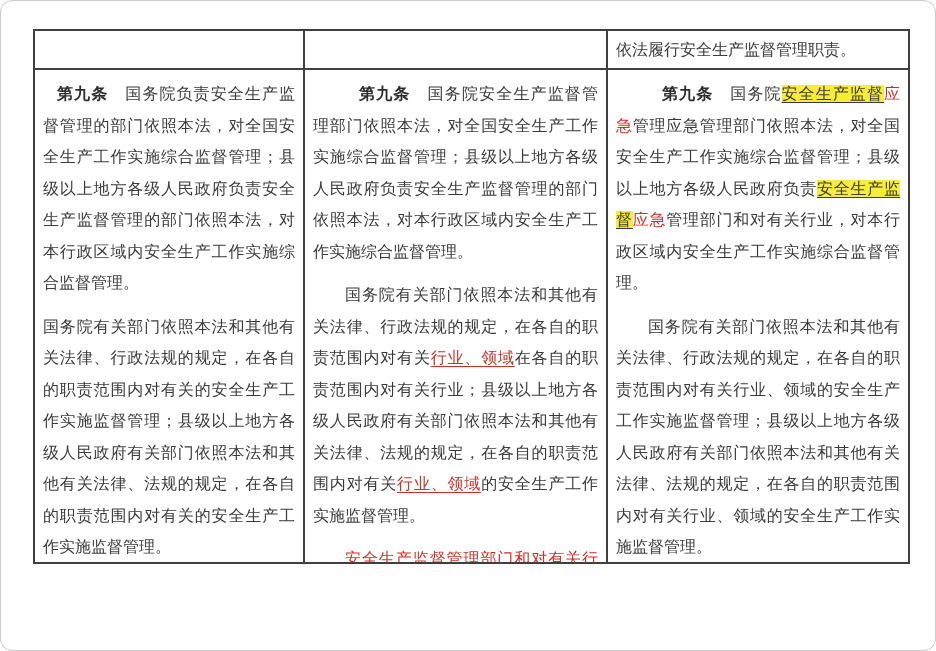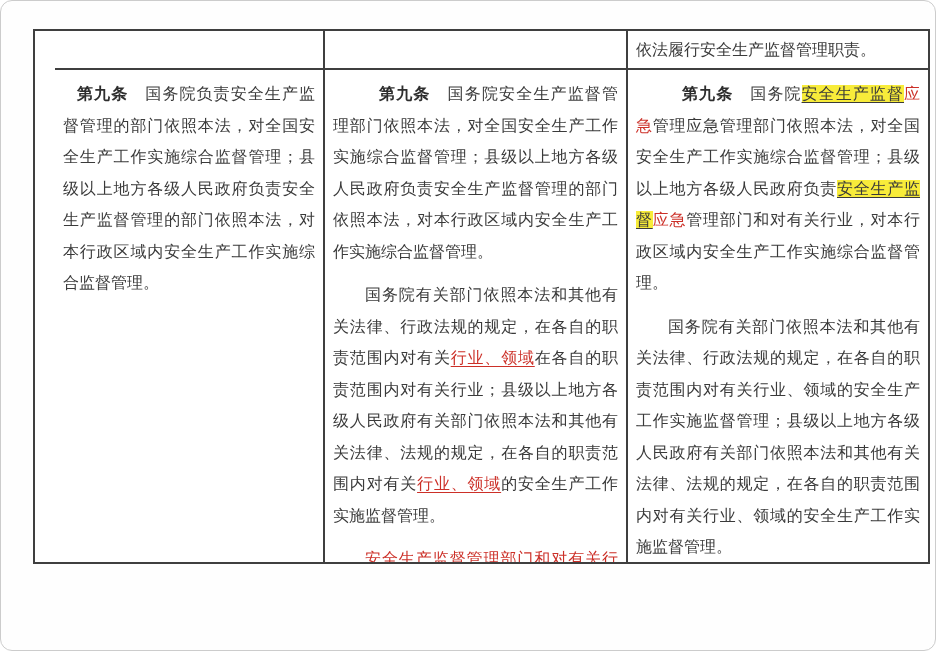--- a/index.html
+++ b/index.html
@@ -26,21 +26,20 @@
   .doc-table{
     position:absolute;
     left:32px;top:28px;
     width:873px;
     display:grid;
     grid-template-columns:268px 303px 302px;
     grid-template-rows:37px 494px;
     border:2px solid var(--bd);
     box-sizing:content-box;
     background:#fff;
-    padding-left:20px;
   }
   .cell{
     box-sizing:border-box;
     padding:5px 8px 0 8px;
     overflow:hidden;
     font-size:16px;
     line-height:31.5px;
     color:var(--tx);
     text-align:justify;
   }
@@ -74,20 +73,21 @@
 <div class="page">
 
   <div class="doc-table">
 
     <div class="cell hdr"></div>
     <div class="cell hdr mid"></div>
     <div class="cell hdr right">依法履行安全生产监督管理职责。</div>
 
     <div class="cell body">
       <p><span class="seg-bold">第九条</span><span class="seg-plain">　国务院负责安全生产监督管理的部门依照本法，对全国安全生产工作实施综合监督管理；县级以上地方各级人民政府负责安全生产监督管理的部门依照本法，对本行政区域内安全生产工作实施综合监督管理。</span></p>
+      <p><span class="seg-plain">国务院有关部门依照本法和其他有关法律、行政法规的规定，在各自的职责范围内对有关的安全生产工作实施监督管理；县级以上地方各级人民政府有关部门依照本法和其他有关法律、法规的规定，在各自的职责范围内对有关的安全生产工作实施监督管理。</span></p>
     </div>
 
     <div class="cell body mid indent">
       <p><span class="seg-bold">第九条</span><span class="seg-plain">　国务院安全生产监督管理部门依照本法，对全国安全生产工作实施综合监督管理；县级以上地方各级人民政府负责安全生产监督管理的部门依照本法，对本行政区域内安全生产工作实施综合监督管理。</span></p>
       <p><span class="seg-plain">国务院有关部门依照本法和其他有关法律、行政法规的规定，在各自的职责范围内对有关</span><span class="seg-red-ul">行业、领域</span><span class="seg-plain">在各自的职责范围内对有关行业；县级以上地方各级人民政府有关部门依照本法和其他有关法律、法规的规定，在各自的职责范围内对有关</span><span class="seg-red-ul">行业、领域</span><span class="seg-plain">的安全生产工作实施监督管理。</span></p>
       <p><span class="seg-red">安全生产监督管理部门和对有关行业、领域的安全生产工作实施监督管理的</span></p>
     </div>
 
     <div class="cell body right indent">
       <p><span class="seg-bold">第九条</span><span class="seg-plain">　国务院</span><span class="seg-hl">安全生产监督</span><span class="seg-red">应急</span><span class="seg-plain">管理应急管理部门依照本法，对全国安全生产工作实施综合监督管理；县级以上地方各级人民政府负责</span><span class="seg-hl">安全生产监督</span><span class="seg-red">应急</span><span class="seg-plain">管理部门和对有关行业，对本行政区域内安全生产工作实施综合监督管理。</span></p>

